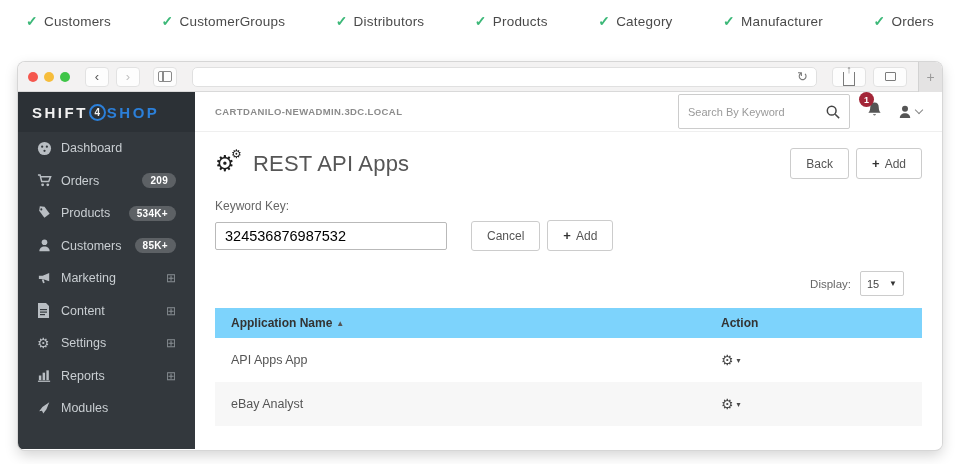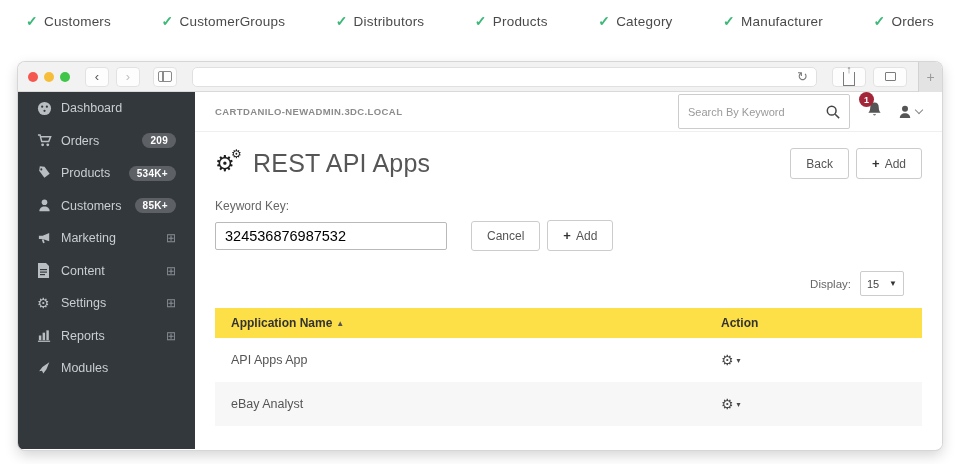--- a/index.html
+++ b/index.html
@@ -63,42 +63,42 @@
   .bell-wrap { position:relative; margin-left:16px; }
   .noti-badge { position:absolute; top:-9px; left:-7px; background:#a32638; color:#fff; width:15px; height:15px;
                 border-radius:50%; font-size:9px; font-weight:bold; display:flex; align-items:center; justify-content:center; }
   .user-wrap { margin-left:14px; display:flex; align-items:center; gap:3px; }
   .chev-down { width:6px; height:6px; border-right:1.5px solid #888; border-bottom:1.5px solid #888; transform:rotate(45deg); margin-top:-3px; }
 
   .title-row { display:flex; align-items:center; padding:16px 20px 12px 20px; flex-shrink:0; }
   .gears-icon { position:relative; width:30px; height:30px; color:#1e1e1e; }
   .gears-icon .g1 { position:absolute; left:0; top:2px; font-size:22px; }
   .gears-icon .g2 { position:absolute; left:16px; top:-2px; font-size:12px; }
-  .page-title { font-size:25px; color:#565656; font-weight:400; margin-left:8px; letter-spacing:.2px; }
+  .page-title { font-size:22px; color:#565656; font-weight:400; margin-left:8px; letter-spacing:.2px; }
   .title-actions { margin-left:auto; display:flex; gap:7px; }
   .btn { background:#fff; border:1px solid #ccc; border-radius:3px; color:#555; font-size:12px;
          padding:7px 15px; cursor:pointer; font-family:"Liberation Sans",sans-serif; display:inline-flex; align-items:center; gap:5px; }
   .btn .plus { font-weight:bold; font-size:13px; color:#333; }
 
   .form-area { padding:8px 20px 0 20px; flex-shrink:0; }
   .field-label { font-size:12px; color:#666; margin-bottom:7px; }
   .form-line { display:flex; align-items:center; }
   .key-input { width:232px; height:28px; border:1px solid #b9b9b9; border-radius:2px; padding:0 9px;
                font-size:14.5px; color:#000000; font-family:"Liberation Sans",sans-serif; outline:none; }
   .form-line .gap { width:24px; }
   .form-line .btn { margin-right:7px; }
 
   .display-row { display:flex; align-items:center; justify-content:flex-end; padding:20px 38px 6px 20px; gap:9px; flex-shrink:0; }
   .display-label { font-size:11.5px; color:#666; }
   .select-box { width:44px; height:25px; border:1px solid #ccc; border-radius:2px; display:flex; align-items:center;
                 justify-content:space-between; padding:0 6px; font-size:11px; color:#444; background:#fff; cursor:pointer; }
   .select-box .caret { font-size:8px; color:#333; }
 
   .table { margin:6px 20px 0 20px; }
-  .t-head { display:flex; background:#fde047; height:30px; align-items:center; padding:0 16px;
+  .t-head { display:flex; background:#7dd3fc; height:30px; align-items:center; padding:0 16px;
             font-size:12px; font-weight:bold; color:#333; }
   .t-col-name { flex:1; display:flex; align-items:center; gap:4px; }
   .sort-arrow { font-size:8px; color:#555; }
   .t-col-action { width:185px; }
   .t-row { display:flex; align-items:center; height:44px; padding:0 16px; font-size:12.5px; color:#555; }
   .t-row.alt { background:#f7f7f7; }
   .action-cell { width:185px; display:flex; align-items:center; gap:3px; color:#4a4a4a; cursor:pointer; }
   .action-cell .gear { font-size:14px; }
   .action-cell .caret { font-size:8px; color:#4a4a4a; }
 </style>
@@ -164,20 +164,25 @@
       <span class="tabs-glyph"></span>
     </div>
     <div class="tab-plus">
         <span>+</span>
       </div>
   </div>
 
   <div class="app">
 
     <div class="sidebar">
+      <div class="logo">
+        <span class="p1">SHIFT</span>
+        <span class="p4">4</span>
+        <span class="p2">SHOP</span>
+      </div>
 
       <div class="side-item">
         <span class="s-icon">
           <svg width="15" height="15" viewBox="0 0 16 16">
               <circle cx="8" cy="8" r="7" fill="#b9bec3"></circle>
               <circle cx="5.5" cy="6" r="1.2" fill="#33383d"></circle>
               <circle cx="10.5" cy="6" r="1.2" fill="#33383d"></circle>
               <circle cx="8" cy="10.5" r="1.2" fill="#33383d"></circle>
             </svg>
         </span>

